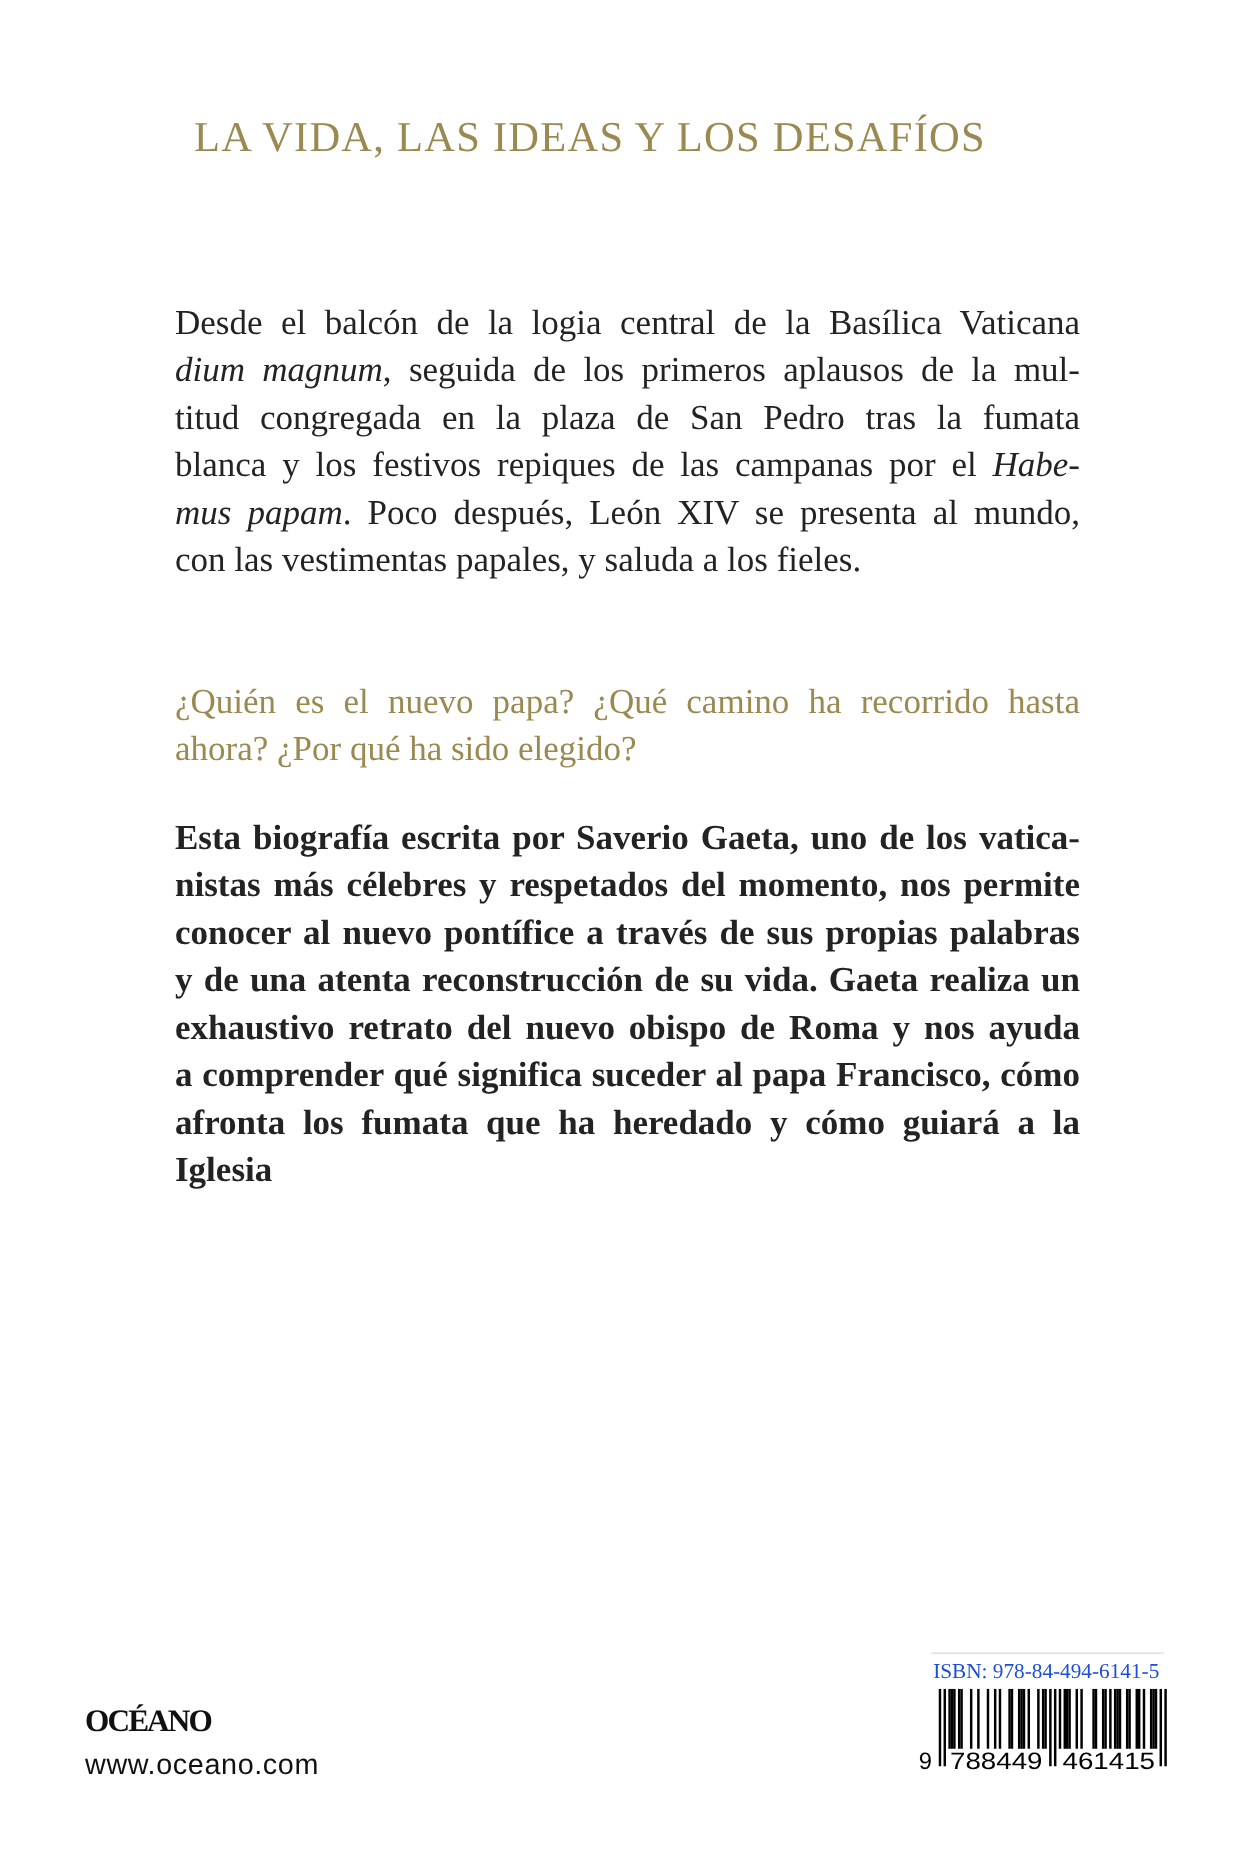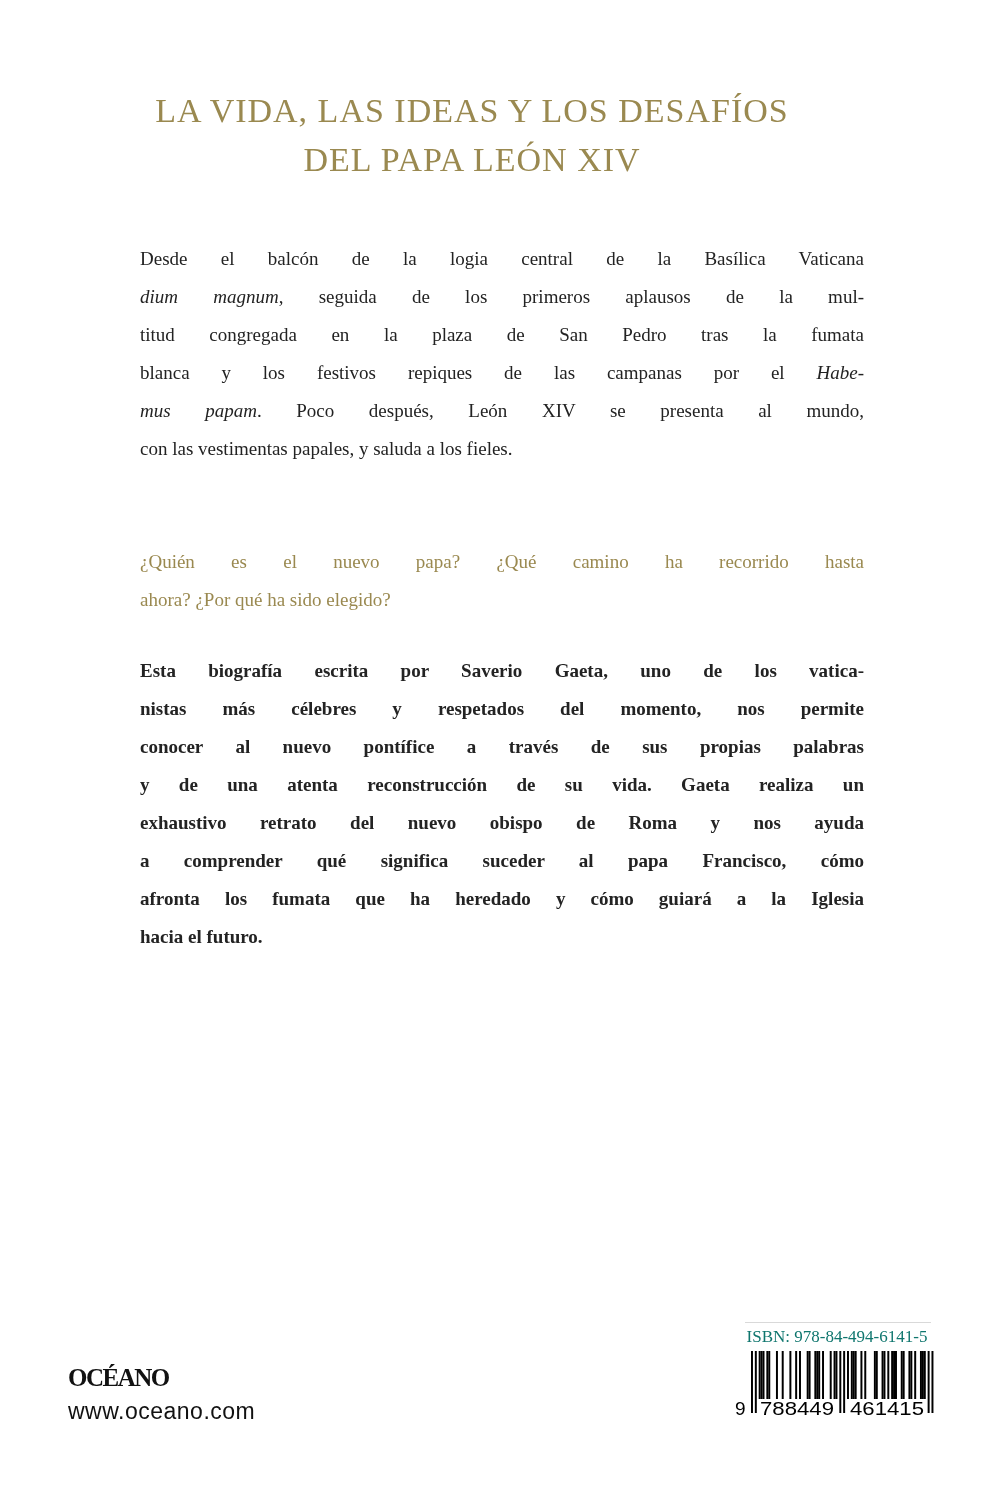--- a/index.html
+++ b/index.html
@@ -17,21 +17,21 @@
     text-align:center;
     color:#9a8950;
     font-size:34px;
     line-height:49px;
     letter-spacing:1px;
     font-weight:400;
   }
   .para{
     position:absolute;
     left:140px;width:724px;
-    font-size:19px;
+    font-size:28px;
     line-height:38px;
     color:#232323;
   }
   .para .line{
     text-align:justify;
     text-align-last:justify;
     white-space:normal;
   }
   .para .line.last{
     text-align-last:left;
@@ -67,38 +67,37 @@
   }
   .isbn-rule{
     height:1px;
     background:#d9d9d9;
     margin:0 10px 3px 12px;
   }
   .isbn-label{
     font-family:"Liberation Serif", serif;
     font-size:17px;
     line-height:22px;
-    color:#0f766e;
+    color:#1d4ed8;
     white-space:nowrap;
   }
   .barcode-svg{display:block;margin-top:3px;}
   .bc-digit{
     font-family:"Liberation Sans", sans-serif;
     font-size:19px;
     fill:#000000;
   }
 </style>
 </head>
 <body>
 
 <div class="page">
 
   <div class="book-title">
     <div>LA VIDA, LAS IDEAS Y LOS DESAFÍOS</div>
-    <div>DEL PAPA LEÓN XIV</div>
   </div>
 
   <div class="para p1" style="color: rgb(35, 35, 35);">
       <div class="line"><span>Desde el balcón de la logia central de la Basílica Vaticana</span></div>
       <div class="line"><span class="it">dium magnum</span><span>, seguida de los primeros aplausos de la mul-</span></div>
       <div class="line"><span>titud congregada en la plaza de San Pedro tras la fumata</span></div>
       <div class="line"><span>blanca y los festivos repiques de las campanas por el </span><span class="it">Habe-</span></div>
       <div class="line"><span class="it">mus papam</span><span>. Poco después, León XIV se presenta al mundo,</span></div>
       <div class="line last"><span>con las vestimentas papales, y saluda a los fieles.</span></div>
     </div>
@@ -107,21 +106,20 @@
       <div class="line last"><span>ahora? ¿Por qué ha sido elegido?</span></div>
     </div>
   <div class="para p3" style="color: rgb(35, 35, 35); font-weight: bold;">
       <div class="line"><span>Esta biografía escrita por Saverio Gaeta, uno de los vatica-</span></div>
       <div class="line"><span>nistas más célebres y respetados del momento, nos permite</span></div>
       <div class="line"><span>conocer al nuevo pontífice a través de sus propias palabras</span></div>
       <div class="line"><span>y de una atenta reconstrucción de su vida. Gaeta realiza un</span></div>
       <div class="line"><span>exhaustivo retrato del nuevo obispo de Roma y nos ayuda</span></div>
       <div class="line"><span>a comprender qué significa suceder al papa Francisco, cómo</span></div>
       <div class="line"><span>afronta los fumata que ha heredado y cómo guiará a la Iglesia</span></div>
-      <div class="line last"><span>hacia el futuro.</span></div>
     </div>
 
   <div class="publisher">
     <div class="logo">OCÉANO</div>
     <div class="site">www.oceano.com</div>
   </div>
 
   <div class="isbn-block">
     <div class="isbn-rule"></div>
     <div class="isbn-label">ISBN: 978-84-494-6141-5</div>

